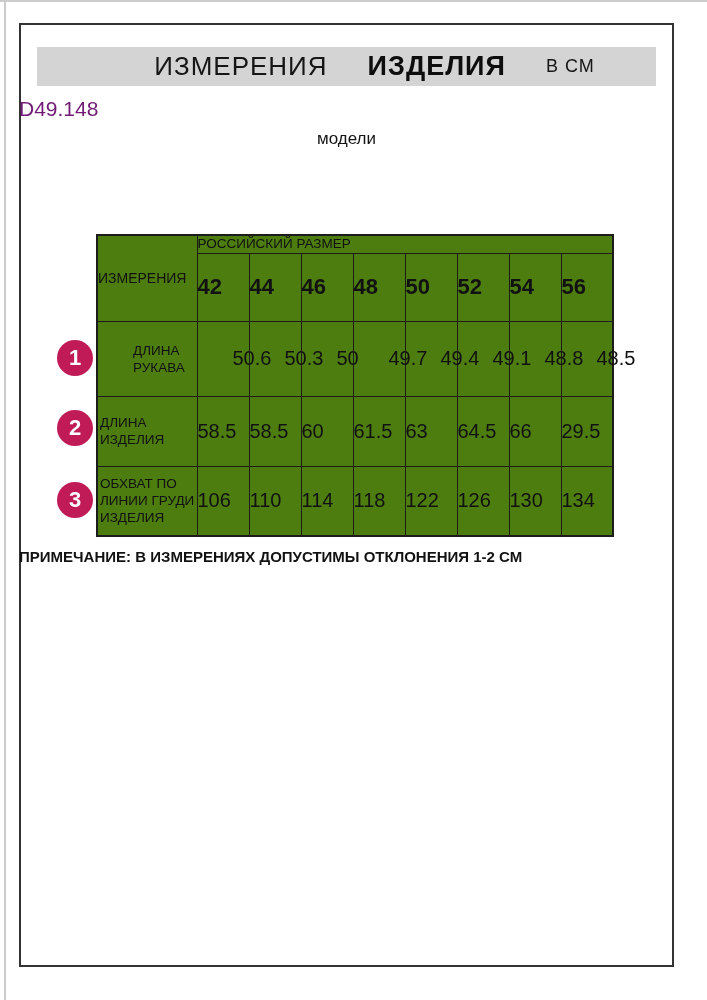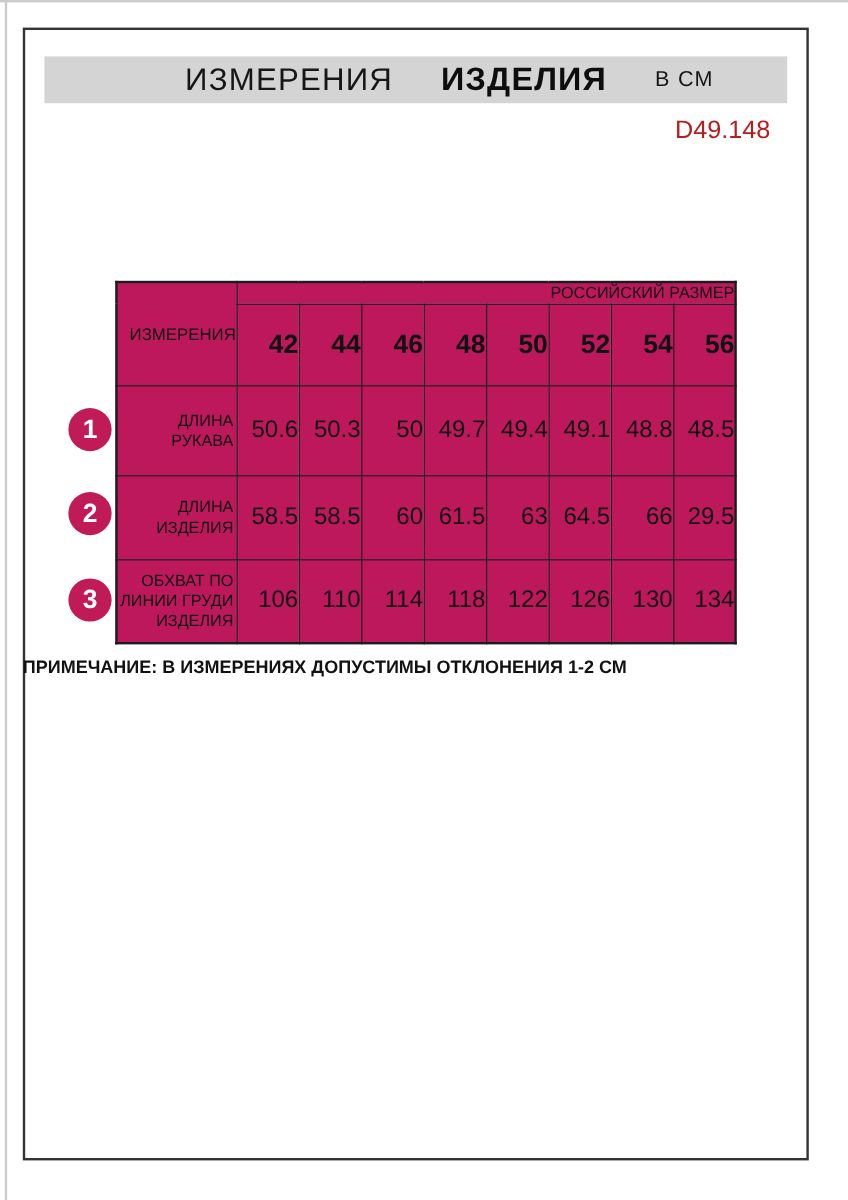--- a/index.html
+++ b/index.html
@@ -27,46 +27,46 @@
     background: #d4d4d4;
     display: flex; align-items: center; justify-content: center;
     padding-left: 56px;
   }
   .title-w1 { font-size: 26px; font-weight: 400; letter-spacing: 1px; color: #161616; }
   .title-w2 { font-size: 27px; font-weight: 700; letter-spacing: 1px; margin-left: 40px; color: #0d0d0d; }
   .title-unit { font-size: 18px; font-weight: 400; letter-spacing: 1px; margin-left: 40px; color: #161616; }
 
   .model-code {
     position: absolute; left: 19px; top: 97px; width: 623px;
-    text-align: right; font-size: 21px; color: #b91c1c;
+    text-align: left; font-size: 21px; color: #701a75;
   }
 
   .description {
     position: absolute; left: 19px; top: 126px; width: 655px;
     text-align: center; font-size: 17px; line-height: 25px; color: #141414;
   }
 
   
   .size-table {
     position: absolute; left: 96px; top: 234px;
     border-collapse: collapse; table-layout: fixed;
     width: 517px;
     border: 2px solid #1c1c1c;
   }
   .size-table td {
     border: 1.6px solid #1c1c1c;
-    text-align: right; vertical-align: middle;
-    background: #be185d; color: #111111;
+    text-align: left; vertical-align: middle;
+    background: #4d7c0f; color: #111111;
   }
   col.c-label { width: 100px; }
   col.c-size  { width: 52px; }
   .cell-corner { font-size: 14px; }
   .cell-group  { height: 18px; font-size: 13.5px; line-height: 16px; }
   .cell-size   { height: 68px; font-size: 22px; font-weight: 700; }
-  tr.r1 td { height: 75px; }
+  tr.r1 td { height: 75px; padding-left: 35px; }
   tr.r2 td { height: 70px; }
   tr.r3 td { height: 70px; margin-left: 41px; }
   .cell-label { font-size: 13.5px; line-height: 17px; white-space: pre-line; padding: 0 2px; }
   .cell-val   { font-size: 20px; }
 
   
   .circle {
     position: absolute; left: 57px; width: 36px; height: 36px;
     border-radius: 50%;
     display: flex; align-items: center; justify-content: center;
@@ -90,20 +90,21 @@
 
 <div class="title-bar" style="background: rgb(212, 212, 212);">
   <span class="title-w1">ИЗМЕРЕНИЯ</span>
   <span class="title-w2">ИЗДЕЛИЯ</span>
   <span class="title-unit">В СМ</span>
 </div>
 
 <div class="model-code">D49.148</div>
 
 <div class="description">
+  <div>модели</div>
 </div>
 
 <table class="size-table">
   <colgroup>
     <col class="c-label">
     <col class="c-size">
       <col class="c-size">
       <col class="c-size">
       <col class="c-size">
     <col class="c-size">

